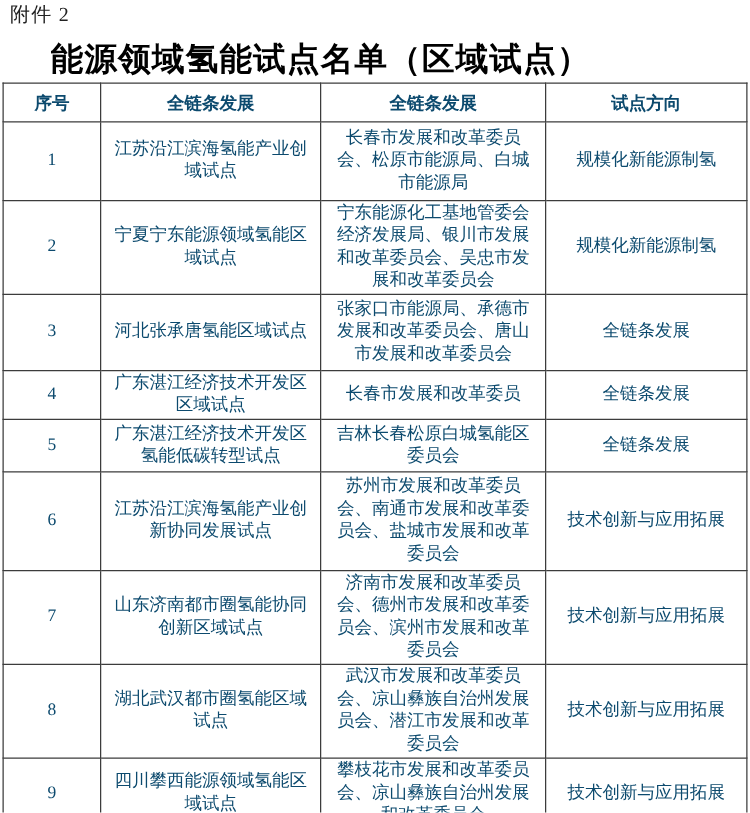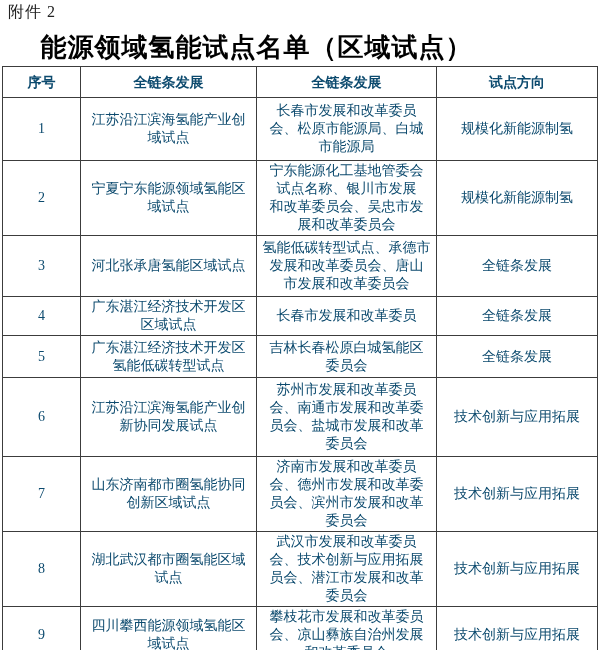--- a/index.html
+++ b/index.html
@@ -113,29 +113,29 @@
         <td>长春市发展和改革委员
 会、松原市能源局、白城
 市能源局</td>
         <td>规模化新能源制氢</td>
       </tr>
       <tr class="r2">
         <td>2</td>
         <td>宁夏宁东能源领域氢能区
 域试点</td>
         <td>宁东能源化工基地管委会
-试点名称、银川市发展
+经济发展局、银川市发展
 和改革委员会、吴忠市发
 展和改革委员会</td>
         <td>规模化新能源制氢</td>
       </tr>
       <tr class="r3">
         <td>3</td>
         <td>河北张承唐氢能区域试点</td>
-        <td>氢能低碳转型试点、承德市
+        <td>张家口市能源局、承德市
 发展和改革委员会、唐山
 市发展和改革委员会</td>
         <td>全链条发展</td>
       </tr>
       <tr class="r4">
         <td>4</td>
         <td>广东湛江经济技术开发区
 区域试点</td>
         <td>长春市发展和改革委员</td>
         <td>全链条发展</td>
@@ -166,21 +166,21 @@
 会、德州市发展和改革委
 员会、滨州市发展和改革
 委员会</td>
         <td>技术创新与应用拓展</td>
       </tr>
       <tr class="r8">
         <td>8</td>
         <td>湖北武汉都市圈氢能区域
 试点</td>
         <td>武汉市发展和改革委员
-会、技术创新与应用拓展
+会、凉山彝族自治州发展
 员会、潜江市发展和改革
 委员会</td>
         <td>技术创新与应用拓展</td>
       </tr>
       <tr class="r9">
         <td>9</td>
         <td>四川攀西能源领域氢能区
 域试点</td>
         <td>攀枝花市发展和改革委员
 会、凉山彝族自治州发展

